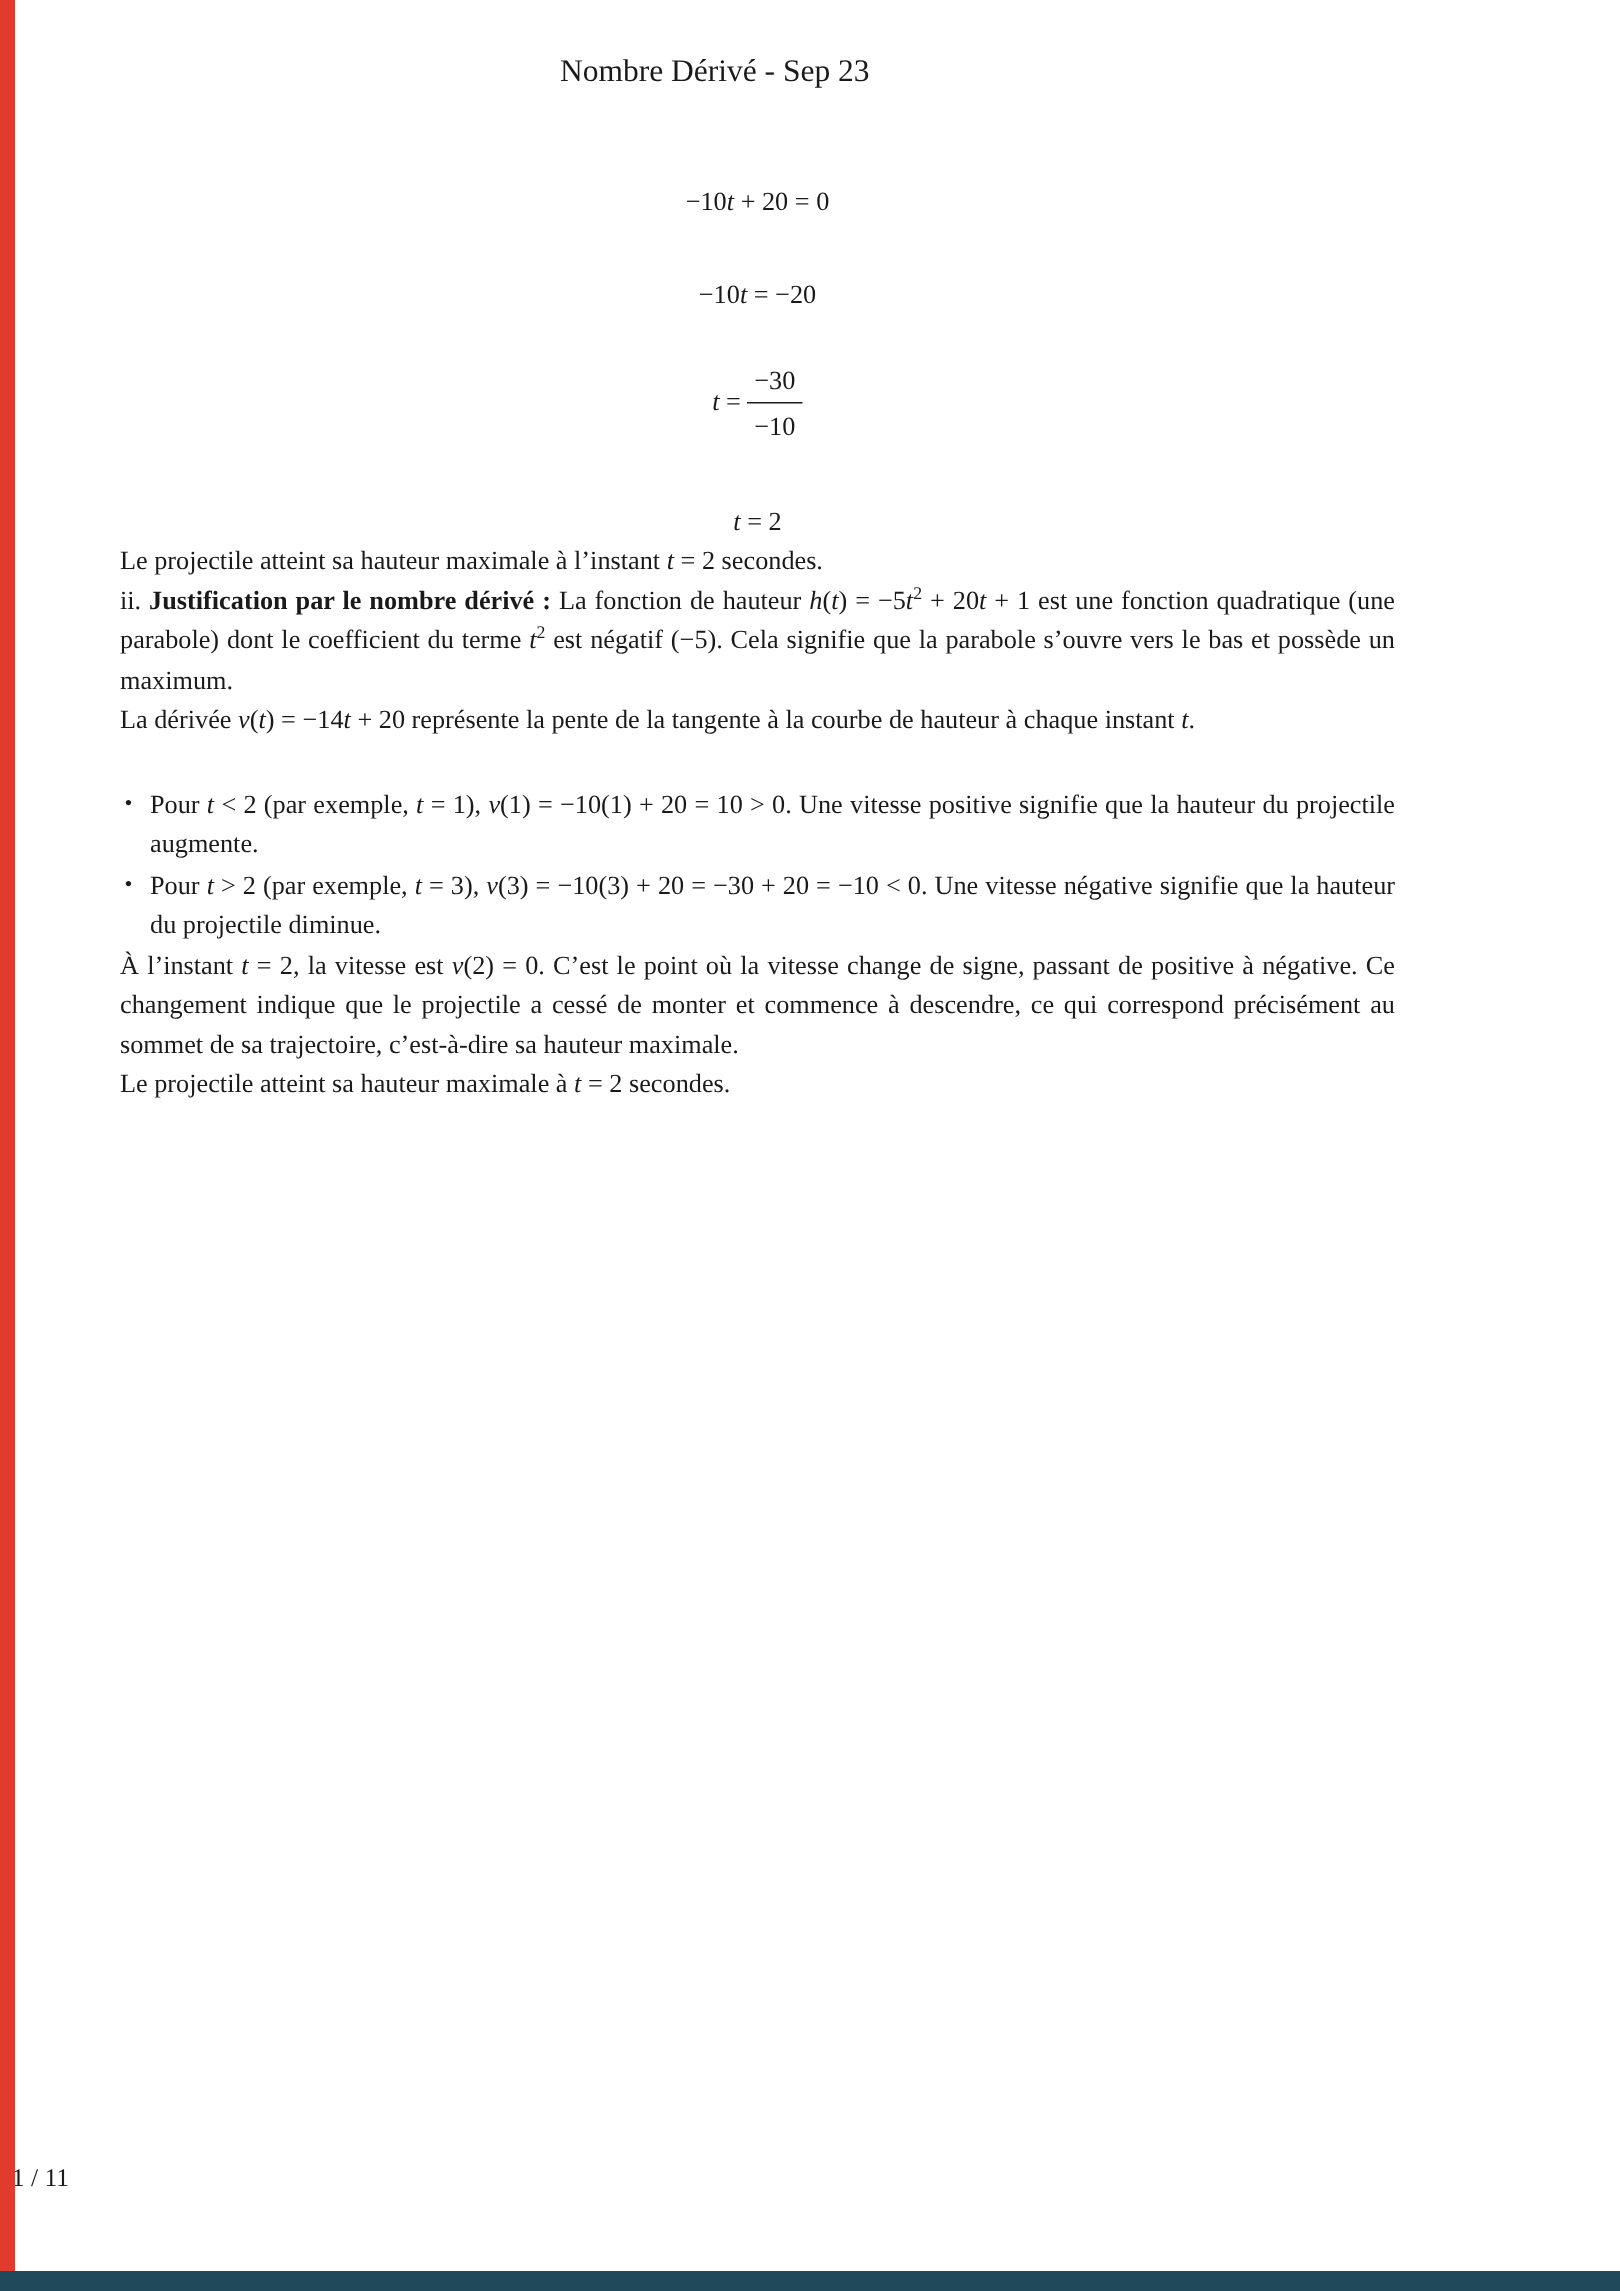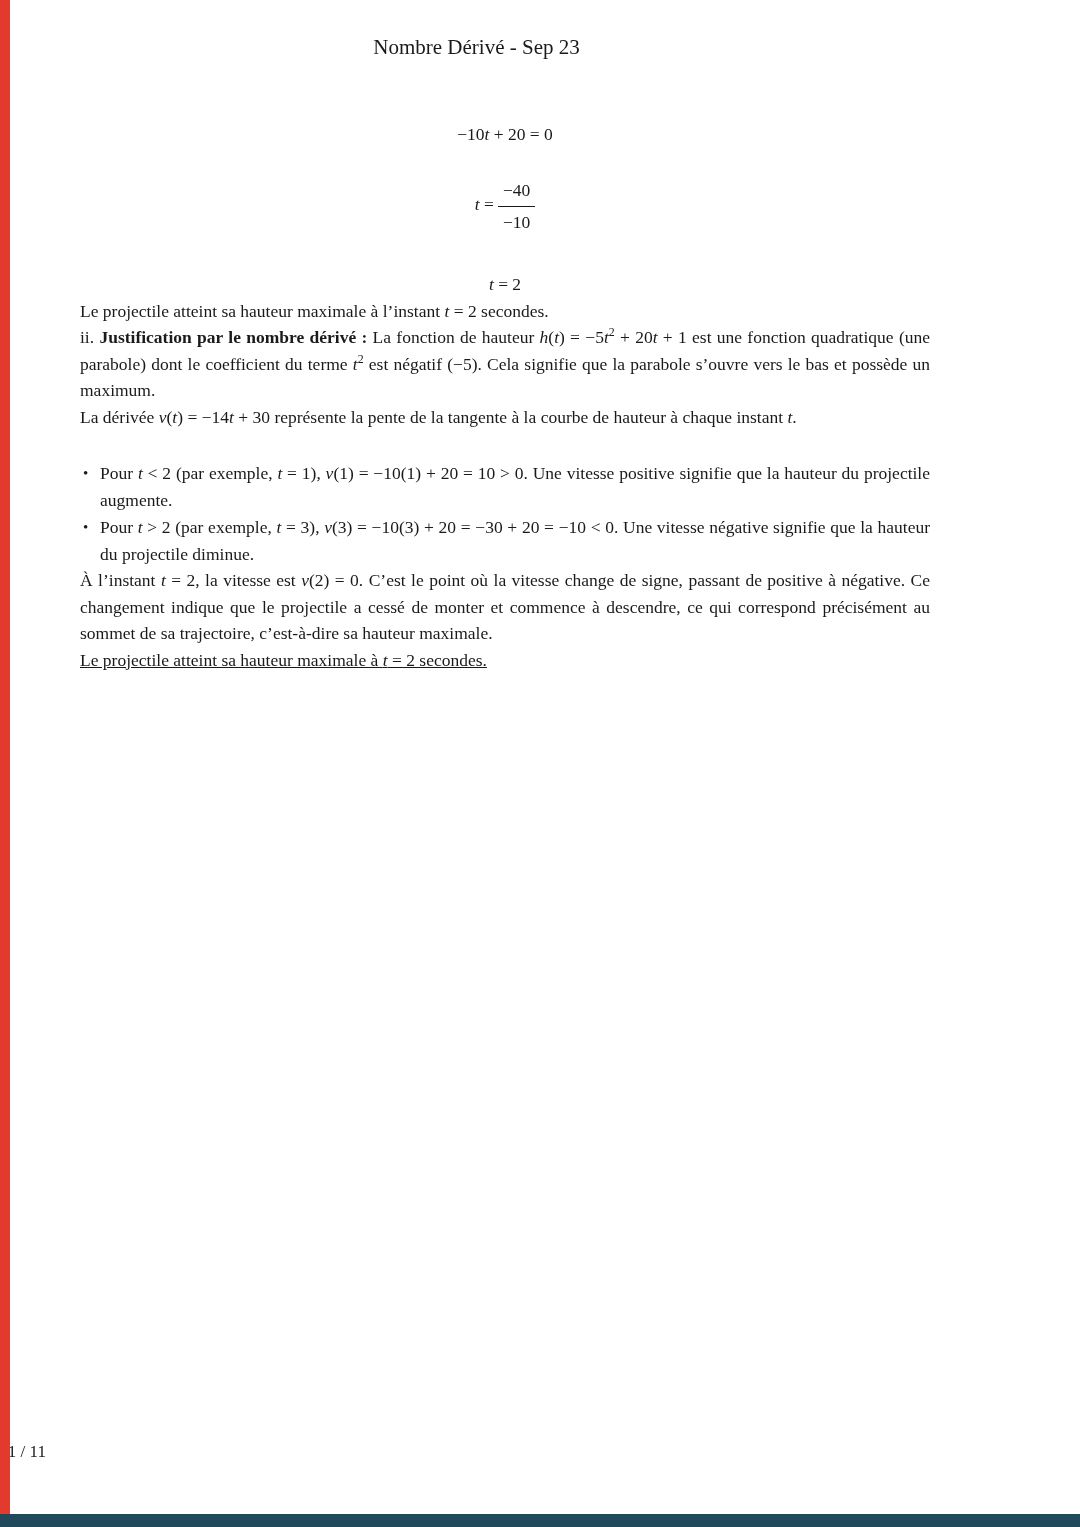--- a/index.html
+++ b/index.html
@@ -71,21 +71,21 @@
     padding: 2px 5px 0 5px;
   }
   p.para {
     margin: 0;
     text-align: justify;
   }
   .p1 { margin-top: 34px; }
   .p2 { margin-top: 36px; }
   .p3 { margin-top: 9px; }
   .p4 { margin-top: 22px; }
-  .p5 { margin-top: 25px; margin-left: -20px; text-decoration: underline; }
+  .p5 { margin-top: 25px; margin-left: -20px; }
   ul.bullets {
     list-style: none;
     margin: 30px 0 0 0;
     padding: 0;
   }
   ul.bullets li {
     display: flex;
     margin-top: 1px;
     padding-left: 3px;
   }
@@ -124,31 +124,32 @@
   <div class="bottom-bar" style="background-color: rgb(32, 73, 92);"></div>
 
   <div class="header">
     <span>Nombre Dérivé - Sep 23</span>
   </div>
 
   <div class="content">
 
     <div class="equations">
       <div class="equation"><span class="seg-n">−10</span><span class="seg-i">t</span><span class="seg-n"> + 20 = 0</span></div>
+      <div class="equation"><span class="seg-n">−10</span><span class="seg-i">t</span><span class="seg-n"> = −20</span></div>
       <div class="equation equation-frac">
-        <span class="seg-i">t</span><span> =</span><span class="frac"><span class="num">−40</span><span class="den">−10</span></span>
+        <span class="seg-i">t</span><span> =</span><span class="frac"><span class="num">−30</span><span class="den">−10</span></span>
       </div>
       <div class="equation"><span class="seg-i">t</span><span class="seg-n"> = 2</span></div>
     </div>
 
     <p class="para p1"><span class="seg-n">Le projectile atteint sa hauteur maximale à l’instant </span><span class="seg-i">t</span><span class="seg-n"> = 2 secondes.</span></p>
 
     <p class="para p2"><span class="seg-n">ii. </span><span class="seg-b">Justification par le nombre dérivé :</span><span class="seg-n"> La fonction de hauteur </span><span class="seg-i">h</span><span class="seg-n">(</span><span class="seg-i">t</span><span class="seg-n">) = −5</span><span class="seg-i">t</span><span class="seg-sup">2</span><span class="seg-n"> + 20</span><span class="seg-i">t</span><span class="seg-n"> + 1 est une fonction quadratique (une parabole) dont le coefficient du terme </span><span class="seg-i">t</span><span class="seg-sup">2</span><span class="seg-n"> est négatif (−5). Cela signifie que la parabole s’ouvre vers le bas et possède un maximum.</span></p>
 
-    <p class="para p3"><span class="seg-n">La dérivée </span><span class="seg-i">v</span><span class="seg-n">(</span><span class="seg-i">t</span><span class="seg-n">) = −14</span><span class="seg-i">t</span><span class="seg-n"> + 30 représente la pente de la tangente à la courbe de hauteur à chaque instant </span><span class="seg-i">t</span><span class="seg-n">.</span></p>
+    <p class="para p3"><span class="seg-n">La dérivée </span><span class="seg-i">v</span><span class="seg-n">(</span><span class="seg-i">t</span><span class="seg-n">) = −14</span><span class="seg-i">t</span><span class="seg-n"> + 20 représente la pente de la tangente à la courbe de hauteur à chaque instant </span><span class="seg-i">t</span><span class="seg-n">.</span></p>
 
     <ul class="bullets">
       <li>
         <span class="bullet">•</span>
         <span class="bullet-text"><span class="seg-n">Pour </span><span class="seg-i">t</span><span class="seg-n"> &lt; 2 (par exemple, </span><span class="seg-i">t</span><span class="seg-n"> = 1), </span><span class="seg-i">v</span><span class="seg-n">(1) = −10(1) + 20 = 10 &gt; 0. Une vitesse positive signifie que la hauteur du projectile augmente.</span></span>
       </li>
       <li>
         <span class="bullet">•</span>
         <span class="bullet-text"><span class="seg-n">Pour </span><span class="seg-i">t</span><span class="seg-n"> &gt; 2 (par exemple, </span><span class="seg-i">t</span><span class="seg-n"> = 3), </span><span class="seg-i">v</span><span class="seg-n">(3) = −10(3) + 20 = −30 + 20 = −10 &lt; 0. Une vitesse négative signifie que la hauteur du projectile diminue.</span></span>
       </li>

